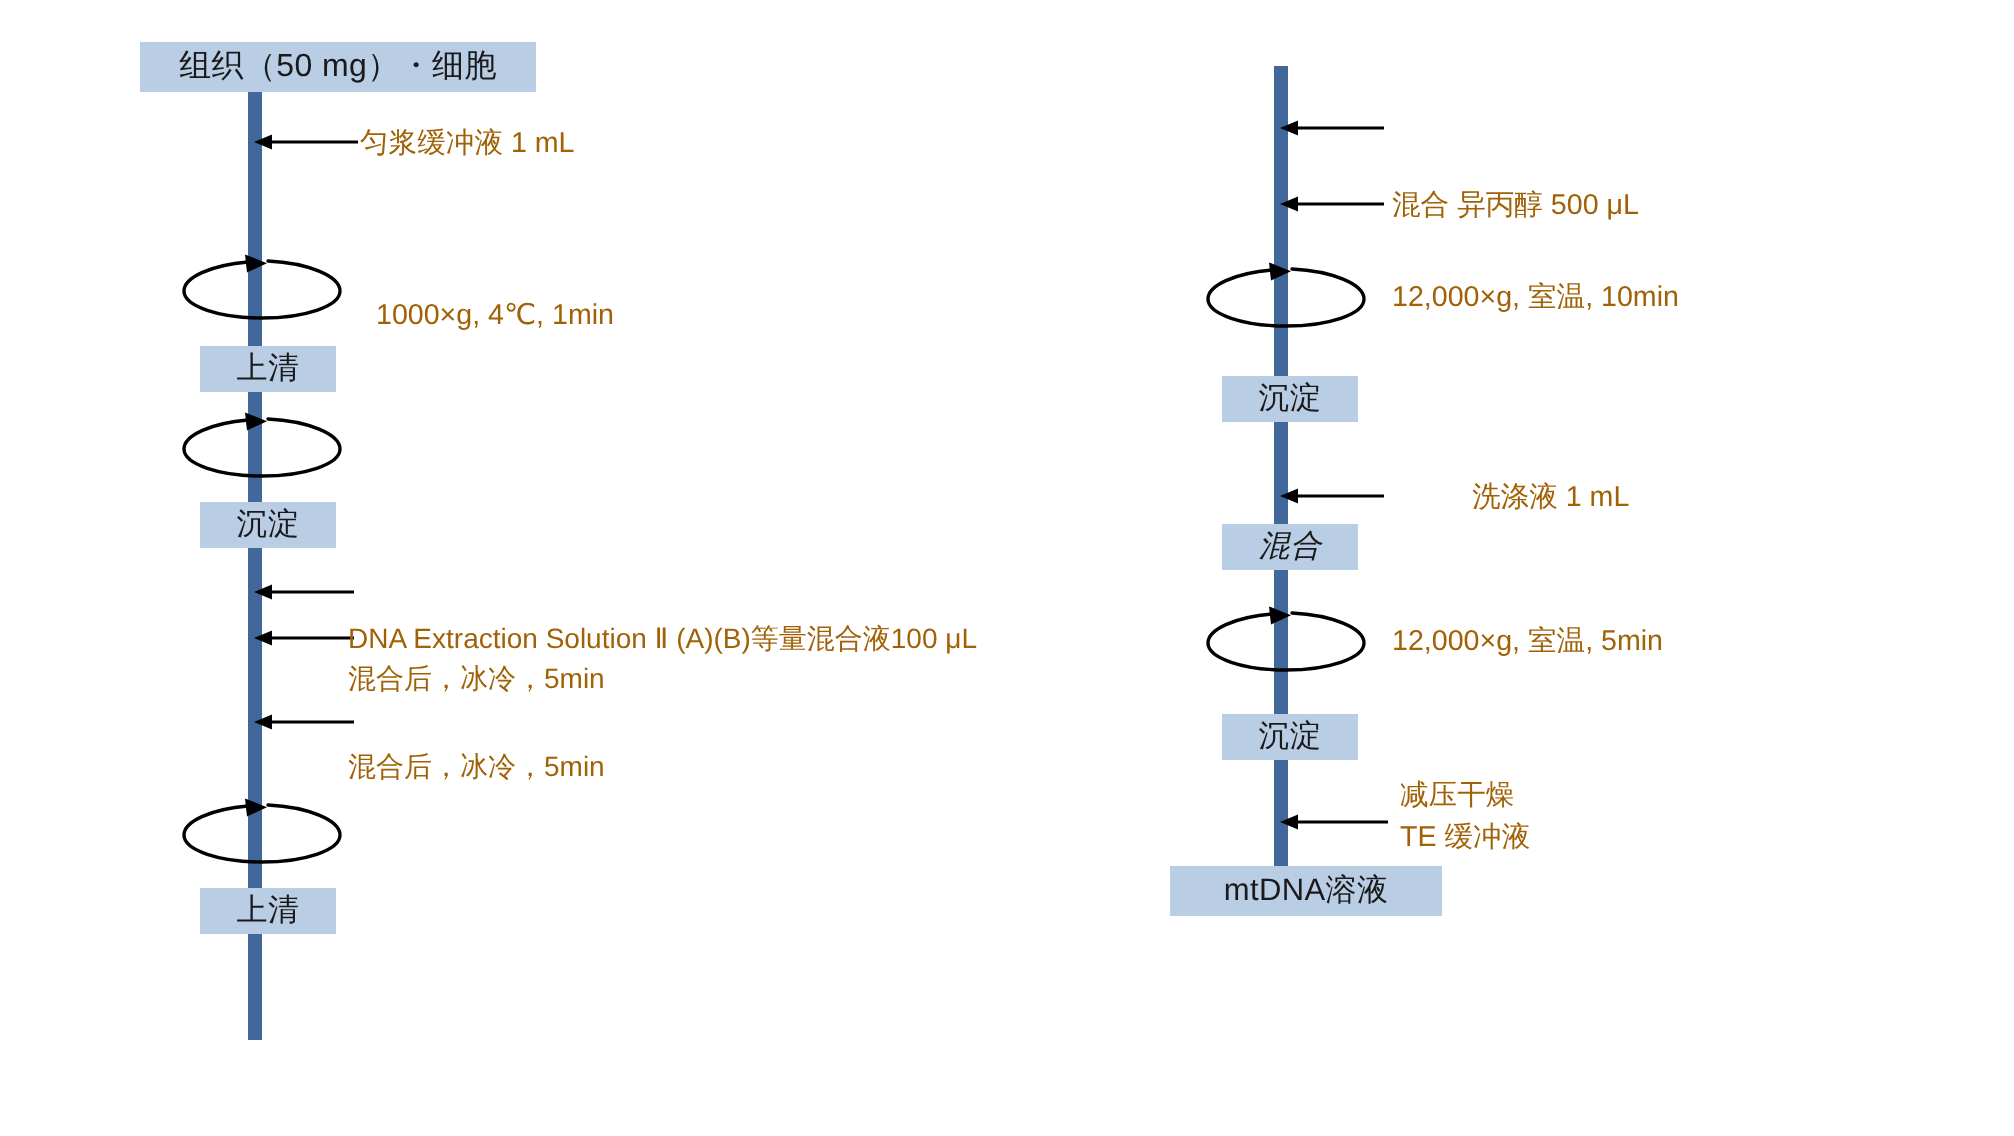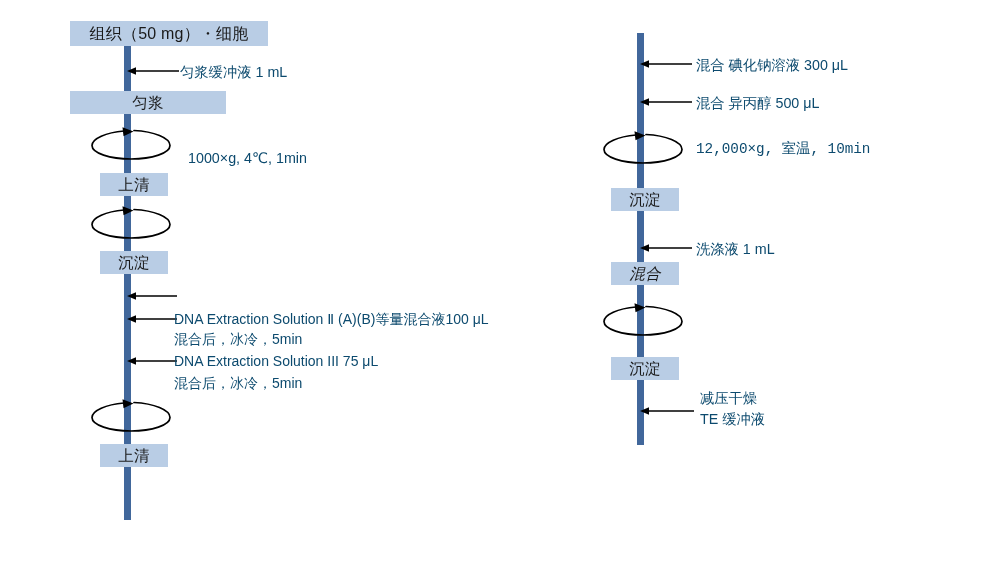--- a/index.html
+++ b/index.html
@@ -37,21 +37,21 @@
     color: #1a1a1a;
     letter-spacing: 0.2px;
     white-space: nowrap;
   }
   .stage-box.wide-title { font-size: 16px; }
   .note {
     position: absolute;
     font-size: 14.3px;
     line-height: 1.28;
     white-space: nowrap;
-    color: #0c4a6e;
+    color: #a16207;
   }
   .note.small { font-size: 14px; }
   .reagent-arrow {
     position: absolute;
     height: 12px;
   }
   .spin {
     position: absolute;
   }
   svg { display: block; overflow: visible; }
@@ -66,21 +66,20 @@
   <div class="stage-box wide-title" style="left:70px; top:21px; width:198px; height:25px;">组织（50 mg）・细胞</div>
 
   <div class="reagent-arrow" style="left:127px; top:65px; width:50px;">
     <svg width="52" height="12" viewBox="0 0 52 12">
       <line x1="6" y1="6" x2="52" y2="6" stroke="#000" stroke-width="1.6"></line>
       <polygon points="0,6 9,2.2 9,9.8" fill="#000"></polygon>
     </svg>
   </div>
   <div class="note" style="left:180px; top:63px;">匀浆缓冲液 1 mL</div>
 
-  <div class="stage-box" style="left:70px; top:91px; width:156px; height:23px;">匀浆</div>
 
   <div class="spin" style="left:88px; top:124px;">
     <svg width="86" height="36" viewBox="0 0 86 36">
       <path d="M46 6.5 C66 7.5 82 14 82 21.5 C82 29.2 64 35 43 35 C22 35 4 29.2 4 21.5 C4 14.5 18 8.5 36 7" fill="none" stroke="#000" stroke-width="1.7" stroke-linecap="round"></path>
       <polygon points="34.5,3.2 45.5,7.6 35.5,12.2" fill="#000"></polygon>
     </svg>
   </div>
   <div class="note" style="left:188px; top:149px;">1000×g, 4℃, 1min</div>
 
   <div class="stage-box" style="left:100px; top:173px; width:68px; height:23px;">上清</div>
@@ -110,84 +109,84 @@
   <div class="note small" style="left:174px; top:311px;">DNA Extraction Solution Ⅱ (A)(B)等量混合液100 μL</div>
 
   <div class="note small" style="left:174px; top:331px;">混合后，冰冷，5min</div>
 
   <div class="reagent-arrow" style="left:127px; top:355px; width:48px;">
     <svg width="50" height="12" viewBox="0 0 50 12">
       <line x1="6" y1="6" x2="50" y2="6" stroke="#000" stroke-width="1.6"></line>
       <polygon points="0,6 9,2.2 9,9.8" fill="#000"></polygon>
     </svg>
   </div>
-  <div class="note small" style="left:174px; top:353px;">DNA Extraction Solution III 75 μL</div>
 
   <div class="note small" style="left:174px; top:375px;">混合后，冰冷，5min</div>
 
   <div class="spin" style="left:88px; top:396px;">
     <svg width="86" height="36" viewBox="0 0 86 36">
       <path d="M46 6.5 C66 7.5 82 14 82 21.5 C82 29.2 64 35 43 35 C22 35 4 29.2 4 21.5 C4 14.5 18 8.5 36 7" fill="none" stroke="#000" stroke-width="1.7" stroke-linecap="round"></path>
       <polygon points="34.5,3.2 45.5,7.6 35.5,12.2" fill="#000"></polygon>
     </svg>
   </div>
 
   <div class="stage-box" style="left:100px; top:444px; width:68px; height:23px;">上清</div>
 
   <div class="spine" style="left:637px; top:33px; height:412px;"></div>
 
   <div class="reagent-arrow" style="left:640px; top:58px; width:50px;">
     <svg width="52" height="12" viewBox="0 0 52 12">
       <line x1="6" y1="6" x2="52" y2="6" stroke="#000" stroke-width="1.6"></line>
       <polygon points="0,6 9,2.2 9,9.8" fill="#000"></polygon>
     </svg>
   </div>
-  <div class="note" style="left:696px; top:56px;">混合 碘化钠溶液 300 μL</div>
 
   <div class="reagent-arrow" style="left:640px; top:96px; width:50px;">
     <svg width="52" height="12" viewBox="0 0 52 12">
       <line x1="6" y1="6" x2="52" y2="6" stroke="#000" stroke-width="1.6"></line>
       <polygon points="0,6 9,2.2 9,9.8" fill="#000"></polygon>
     </svg>
   </div>
   <div class="note" style="left:696px; top:94px;">混合 异丙醇 500 μL</div>
 
   <div class="spin" style="left:600px; top:128px;">
     <svg width="86" height="36" viewBox="0 0 86 36">
       <path d="M46 6.5 C66 7.5 82 14 82 21.5 C82 29.2 64 35 43 35 C22 35 4 29.2 4 21.5 C4 14.5 18 8.5 36 7" fill="none" stroke="#000" stroke-width="1.7" stroke-linecap="round"></path>
       <polygon points="34.5,3.2 45.5,7.6 35.5,12.2" fill="#000"></polygon>
     </svg>
   </div>
-  <div class="note" style="left:696px; top:140px;font-family:Liberation Mono, monospace;">12,000×g, 室温, 10min</div>
+  <div class="note" style="left:696px; top:140px;">12,000×g, 室温, 10min</div>
 
   <div class="stage-box" style="left:611px; top:188px; width:68px; height:23px;">沉淀</div>
 
   <div class="reagent-arrow" style="left:640px; top:242px; width:50px;">
     <svg width="52" height="12" viewBox="0 0 52 12">
       <line x1="6" y1="6" x2="52" y2="6" stroke="#000" stroke-width="1.6"></line>
       <polygon points="0,6 9,2.2 9,9.8" fill="#000"></polygon>
     </svg>
   </div>
-  <div class="note" style="left:696px; top:240px;">洗涤液 1 mL</div>
+  <div class="note" style="left:736px; top:240px;">洗涤液 1 mL</div>
 
   <div class="stage-box" style="left:611px; top:262px; width:68px; height:23px;font-style:italic;">混合</div>
 
   <div class="spin" style="left:600px; top:300px;">
     <svg width="86" height="36" viewBox="0 0 86 36">
       <path d="M46 6.5 C66 7.5 82 14 82 21.5 C82 29.2 64 35 43 35 C22 35 4 29.2 4 21.5 C4 14.5 18 8.5 36 7" fill="none" stroke="#000" stroke-width="1.7" stroke-linecap="round"></path>
       <polygon points="34.5,3.2 45.5,7.6 35.5,12.2" fill="#000"></polygon>
     </svg>
   </div>
+  <div class="note" style="left:696px; top:312px;">12,000×g, 室温, 5min</div>
 
   <div class="stage-box" style="left:611px; top:357px; width:68px; height:23px;">沉淀</div>
 
   <div class="note" style="left:700px; top:389px;">减压干燥</div>
 
   <div class="reagent-arrow" style="left:640px; top:405px; width:52px;">
     <svg width="54" height="12" viewBox="0 0 54 12">
       <line x1="6" y1="6" x2="54" y2="6" stroke="#000" stroke-width="1.6"></line>
       <polygon points="0,6 9,2.2 9,9.8" fill="#000"></polygon>
     </svg>
   </div>
   <div class="note" style="left:700px; top:410px;">TE 缓冲液</div>
 
+  <div class="stage-box" style="left:585px; top:433px; width:136px; height:25px;">mtDNA溶液</div>
 
 </div>
 
 </body></html>

